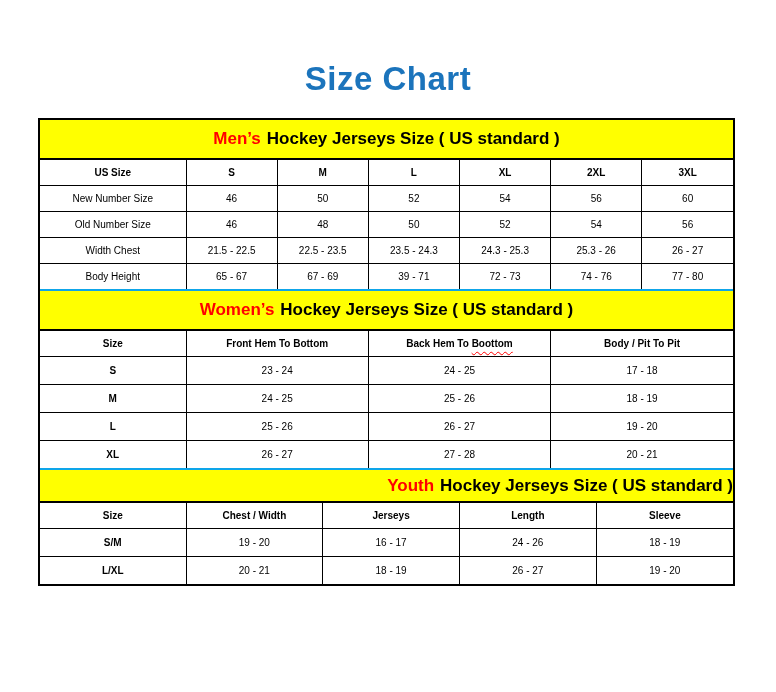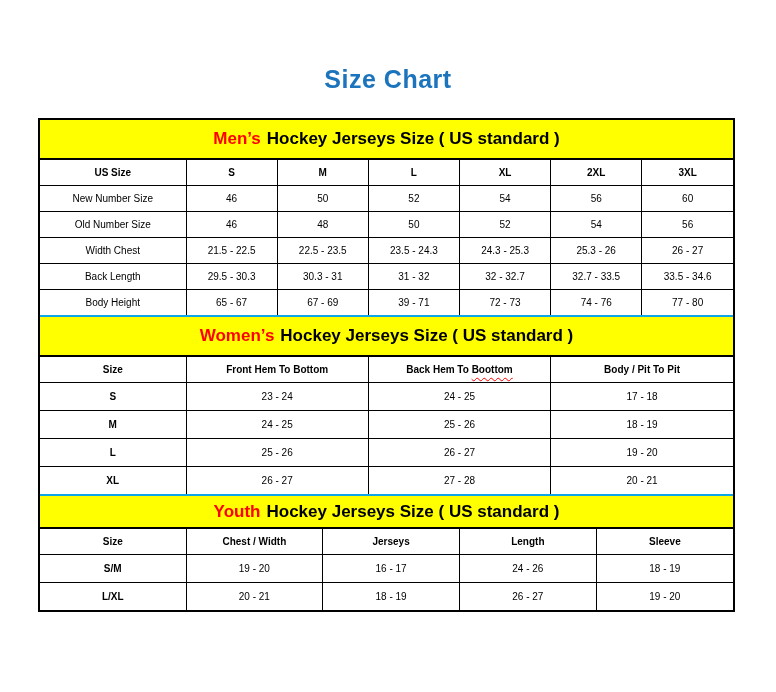--- a/index.html
+++ b/index.html
@@ -10,21 +10,21 @@
   body {
     width: 776px;
     height: 692px;
     font-family: "Liberation Sans", sans-serif;
     color: #000000;
     overflow: hidden;
   }
   .page-title {
     margin: 62px 0 13px 0;
     text-align: center;
-    font-size: 25px;
+    font-size: 33px;
     line-height: 34px;
     font-weight: bold;
     letter-spacing: 0.5px;
   }
   .chart {
     box-sizing: border-box;
     margin: 22px 0 0 38px;
     width: 697px;
     border: 2px solid #000000;
     background: #ffffff;
@@ -37,20 +37,21 @@
     gap: 6px;
     font-weight: bold;
     font-size: 17px;
     border-bottom: 2px solid #000000;
   }
   .section:not(:first-child) .band {
     border-top: 2px solid #0ea5e9;
   }
   .section-youth .band {
     height: 31px;
+    justify-content: flex-end;
   }
   table {
     width: 100%;
     border-collapse: collapse;
     table-layout: fixed;
     font-size: 10px;
   }
   col.label-col { width: 146px; }
   td {
     border: 1.5px solid #000000;
@@ -126,29 +127,20 @@
             <tr>
               <td>Width Chest</td>
               <td>21.5 - 22.5</td>
               <td>22.5 - 23.5</td>
               <td>23.5 - 24.3</td>
               <td>24.3 - 25.3</td>
               <td>25.3 - 26</td>
               <td>26 - 27</td>
             </tr>
             <tr>
-              <td>Back Length</td>
-              <td>29.5 - 30.3</td>
-              <td>30.3 - 31</td>
-              <td>31 - 32</td>
-              <td>32 - 32.7</td>
-              <td>32.7 - 33.5</td>
-              <td>33.5 - 34.6</td>
-            </tr>
-            <tr>
               <td>Body Height</td>
               <td>65 - 67</td>
               <td>67 - 69</td>
               <td>39 - 71</td>
               <td>72 - 73</td>
               <td>74 - 76</td>
               <td>77 - 80</td>
             </tr>
           </tbody>
         </table>

